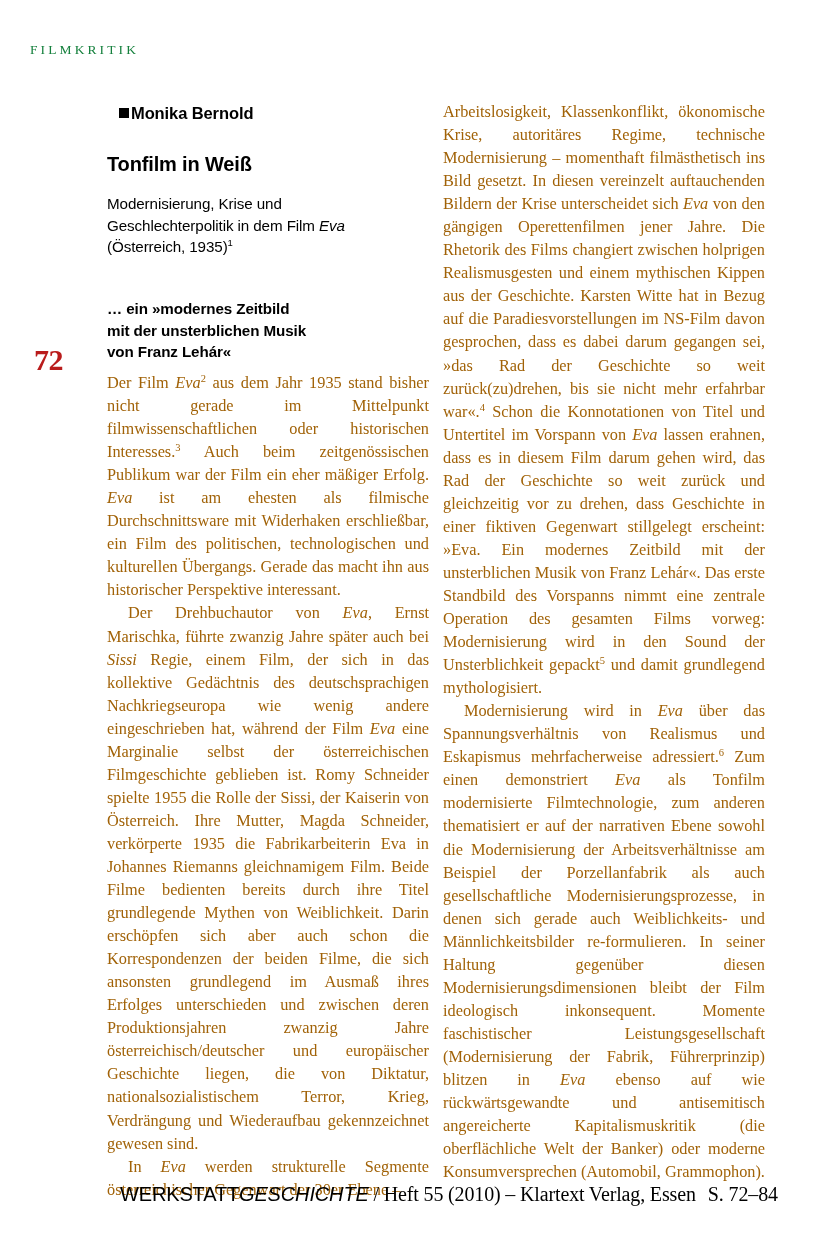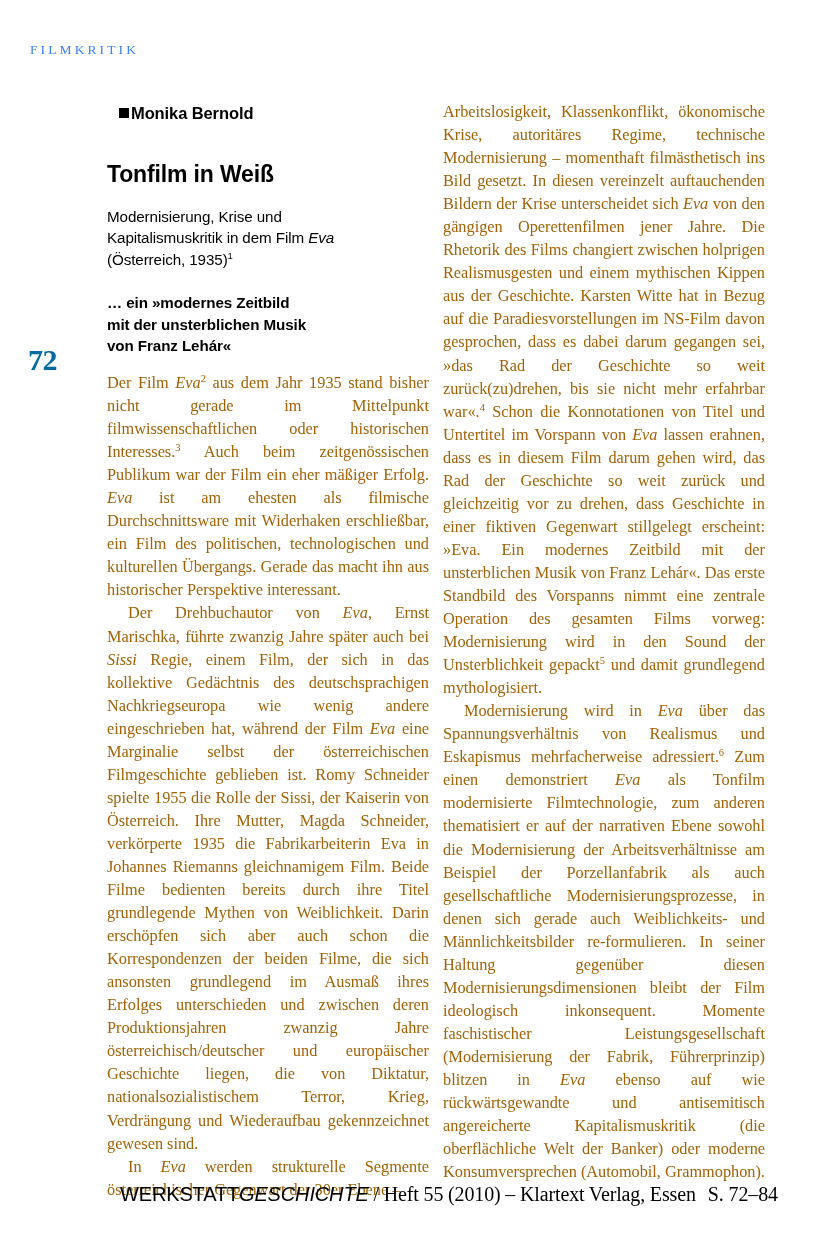--- a/index.html
+++ b/index.html
@@ -24,36 +24,36 @@
   }
 
   
   .running-head {
     position: absolute;
     left: 30px;
     top: 42px;
     font-family: "Liberation Serif", "DejaVu Serif", serif;
     font-size: 13.5px;
     letter-spacing: 3.1px;
-    color: #3b82f6;
+    color: #15803d;
     white-space: nowrap;
   }
 
   
   .folio {
     position: absolute;
-    left: 28px;
+    left: 34px;
     top: 343px;
     font-family: "Liberation Serif", "DejaVu Serif", serif;
     font-weight: bold;
     font-size: 30px;
     letter-spacing: -0.5px;
     font-variant-numeric: oldstyle-nums;
     font-feature-settings: "onum" 1;
-    color: #0369a1;
+    color: #b91c1c;
   }
 
   
   .title-block {
     position: absolute;
     left: 107px;
     top: 104px;
     width: 322px;
     font-family: "Liberation Sans", "DejaVu Sans", sans-serif;
     color: #000000;
@@ -69,24 +69,24 @@
   }
   .bullet-square {
     display: inline-block;
     width: 10px;
     height: 10px;
     background: #000000;
     margin-right: 2px;
     flex: 0 0 auto;
   }
   .article-title {
-    font-size: 23px;
+    font-size: 20px;
     font-weight: bold;
     letter-spacing: -0.15px;
-    margin-top: 38px;
+    margin-top: 29px;
     line-height: 1.2;
   }
   .article-subtitle {
     font-size: 15.2px;
     font-weight: normal;
     line-height: 1.42;
     margin-top: 17px;
     letter-spacing: -0.1px;
   }
   .article-subtitle em {
@@ -95,21 +95,21 @@
   .article-subtitle sup {
     font-size: 9.5px;
     vertical-align: super;
     line-height: 0;
   }
 
   
   .epigraph {
     position: absolute;
     left: 107px;
-    top: 292px;
+    top: 298px;
     width: 322px;
     font-family: "Liberation Sans", "DejaVu Sans", sans-serif;
     font-size: 15.2px;
     font-weight: bold;
     line-height: 1.43;
     letter-spacing: -0.1px;
   }
 
   
   .body-col {
@@ -189,21 +189,21 @@
   <div class="folio">72</div>
 
   <div class="title-block">
     <div class="byline">
       <span class="bullet-square"></span>
       <span>Monika Bernold</span>
     </div>
     <div class="article-title">Tonfilm in Weiß</div>
     <div class="article-subtitle">
       <span>Modernisierung, Krise und</span><br>
-      <span>Kapitalismuskritik in dem Film </span><em>Eva</em><br>
+      <span>Geschlechterpolitik in dem Film </span><em>Eva</em><br>
       <span>(Österreich, 1935)</span><sup>1</sup>
     </div>
   </div>
 
   <div class="epigraph">
     <span>… ein »modernes Zeitbild</span><br>
     <span>mit der unsterblichen Musik</span><br>
     <span>von Franz Lehár«</span>
   </div>
 

